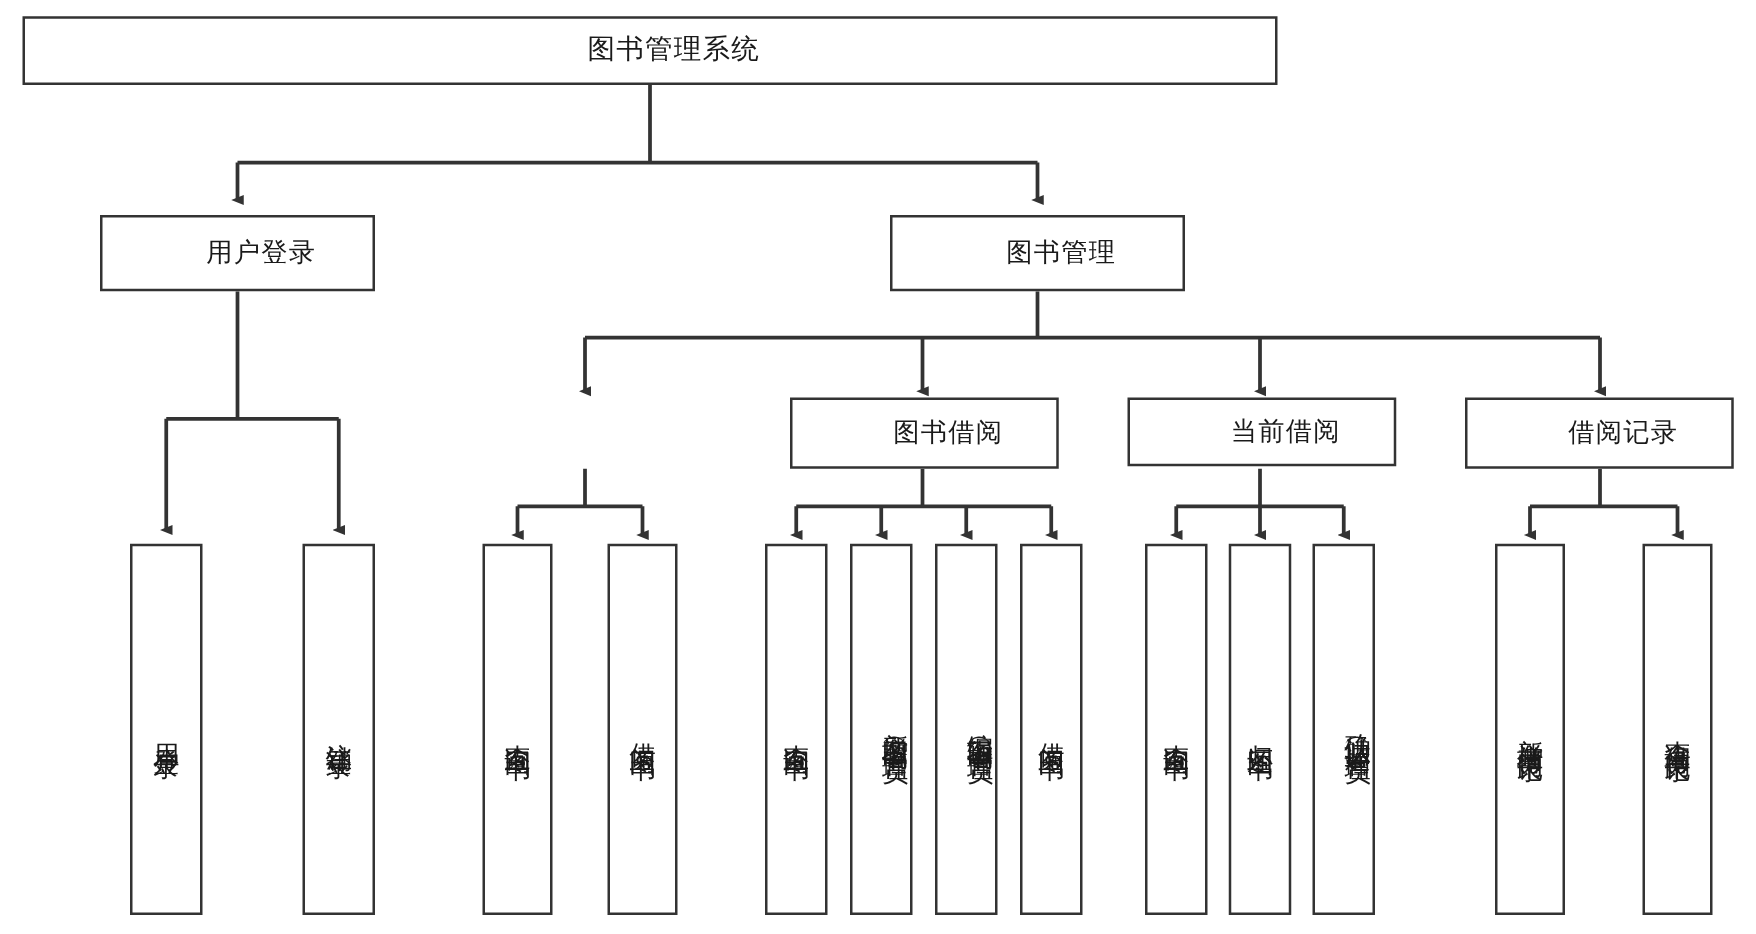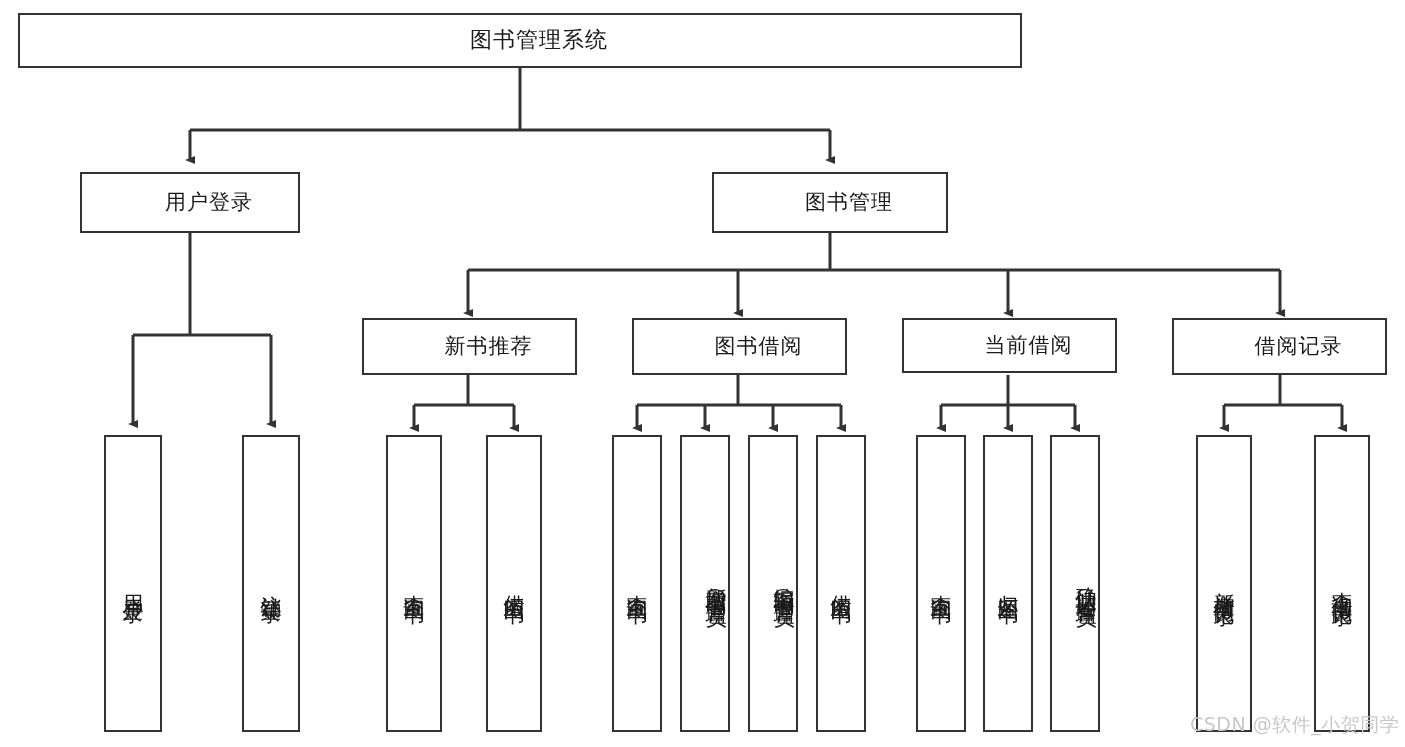--- a/index.html
+++ b/index.html
@@ -131,23 +131,20 @@
     <span>图书管理系统</span>
   </div>
 
   <div class="node h" style="left:80px; top:172px; width:220px; height:61px;">
     <span>用户登录</span>
   </div>
   <div class="node h" style="left:712px; top:172px; width:236px; height:61px;">
     <span>图书管理</span>
   </div>
 
-  <div class="node h" style="left:362px; top:318px; width:215px; height:57px;">
-    <span>新书推荐</span>
-  </div>
   <div class="node h" style="left:632px; top:318px; width:215px; height:57px;text-align:right;">
     <span>图书借阅</span>
   </div>
   <div class="node h" style="left:902px; top:318px; width:215px; height:55px;">
     <span>当前借阅</span>
   </div>
   <div class="node h" style="left:1172px; top:318px; width:215px; height:57px;">
     <span>借阅记录</span>
   </div>
 
@@ -188,15 +185,14 @@
     <span class="vtext">确认归还（管理员）</span>
   </div>
 
   <div class="node v" style="left:1196px; top:435px; width:56px; height:297px;">
     <span class="vtext">新增借阅记录</span>
   </div>
   <div class="node v" style="left:1314px; top:435px; width:56px; height:297px;">
     <span class="vtext">查询借阅记录</span>
   </div>
 
-  <div id="watermark">CSDN @软件_小贺同学</div>
 
 </div>
 
 </body></html>

